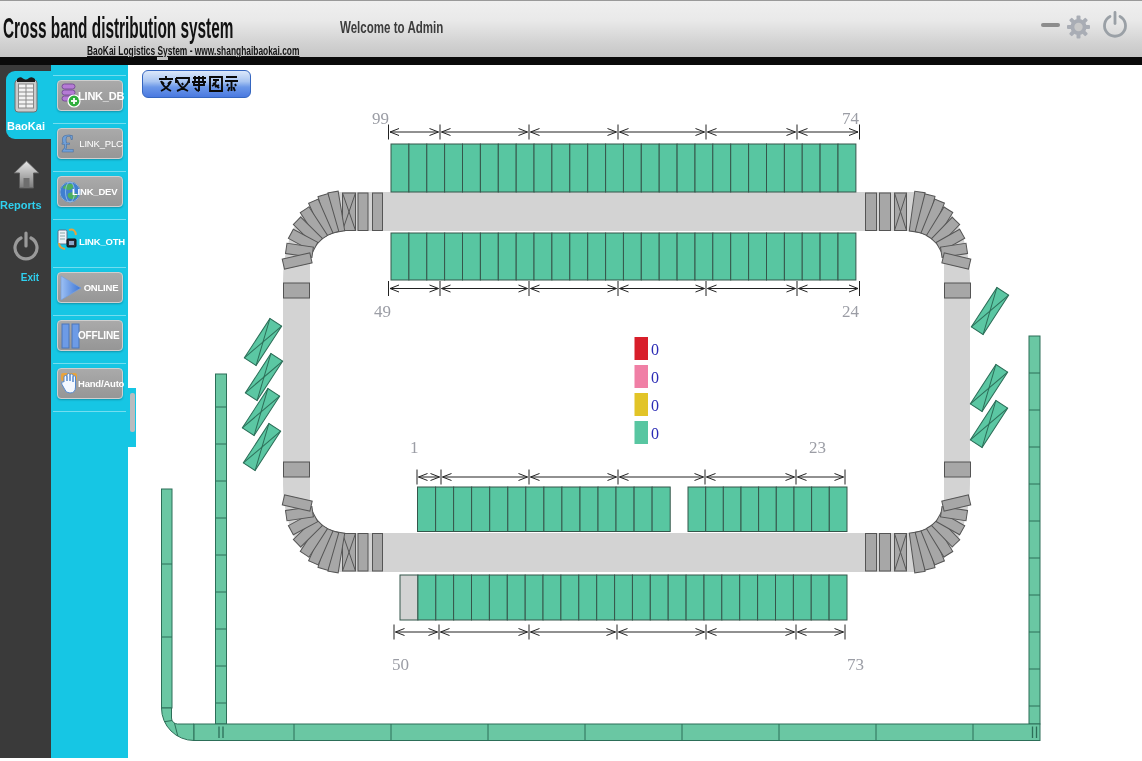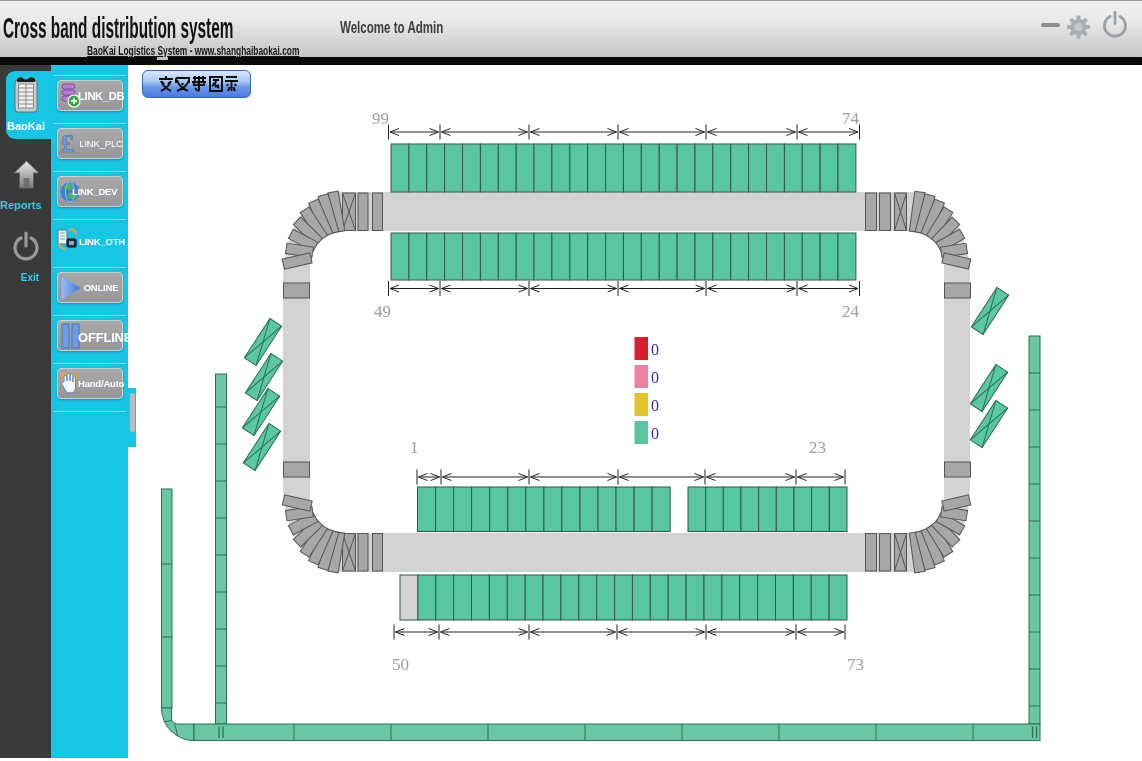--- a/index.html
+++ b/index.html
@@ -586,21 +586,21 @@
       </defs>
       <path d="M2 1 L2 25 L22 13 Z" fill="url(#pg)" stroke="#7aa0d8" stroke-width="0.8"></path>
     </svg>
 <div class="abs" style="left:78px;top:282px;width:46px;text-align:center;font-size:9.5px;font-weight:bold;color:#fff;z-index:4;letter-spacing:-0.2px">ONLINE</div>
 
 <div class="abs" style="left:57px;top:320px;width:66px;height:31px;background:linear-gradient(180deg,#aaaaaa,#969696);border:1px solid #cfcfcf;border-radius:4px;box-shadow:0 1px 2px rgba(0,0,0,0.25);z-index:3"></div>
 <svg class="abs" style="left:59px;top:323px;z-index:4" width="24" height="26" viewBox="0 0 24 26">
       <rect x="3" y="1" width="7" height="24" fill="#6d9be6" stroke="#4a76ba"></rect>
       <rect x="13" y="1" width="7" height="24" fill="#6d9be6" stroke="#4a76ba"></rect>
     </svg>
-<div class="abs" style="left:78px;top:330px;width:34px;text-align:center;font-size:13px;font-weight:bold;color:#fff;z-index:4;letter-spacing:-0.2px">OFFLINE</div>
+<div class="abs" style="left:78px;top:330px;width:34px;text-align:center;font-size:10px;font-weight:bold;color:#fff;z-index:4;letter-spacing:-0.2px">OFFLINE</div>
 
 <div class="abs" style="left:57px;top:368px;width:66px;height:31px;background:linear-gradient(180deg,#aaaaaa,#969696);border:1px solid #cfcfcf;border-radius:4px;box-shadow:0 1px 2px rgba(0,0,0,0.25);z-index:3"></div>
 <svg class="abs" style="left:59px;top:371px;z-index:4" width="24" height="26" viewBox="0 0 24 26">
       <rect x="2" y="2" width="16" height="8" rx="2" fill="#e8a33d"></rect>
       <path d="M5 11 L5 6 Q5 4.5 6.5 4.5 Q8 4.5 8 6 L8 10 L8 4 Q8 2.5 9.5 2.5 Q11 2.5 11 4 L11 10 L11 4.5 Q11 3 12.5 3 Q14 3 14 4.5 L14 11 L14 6 Q14 4.8 15.3 4.8 Q16.5 4.8 16.5 6 L16.5 16 Q16.5 22 11 22 Q6.5 22 5.5 18 L3 13.5 Q2 11.5 3.5 11 Q4.5 10.6 5 11 Z" fill="#f4f8ff" stroke="#5588cc" stroke-width="1"></path>
     </svg>
 <div class="abs" style="left:78px;top:378px;width:46px;text-align:center;font-size:9.5px;font-weight:bold;color:#fff;z-index:4;letter-spacing:-0.2px">Hand/Auto</div>
 
 <div class="abs" style="left:128px;top:388px;width:8px;height:59px;background:#16c6e4;z-index:2"></div>
 <div class="abs" style="left:129.5px;top:393px;width:5px;height:39px;background:#b9bcbf;border-radius:2px;z-index:3"></div>

